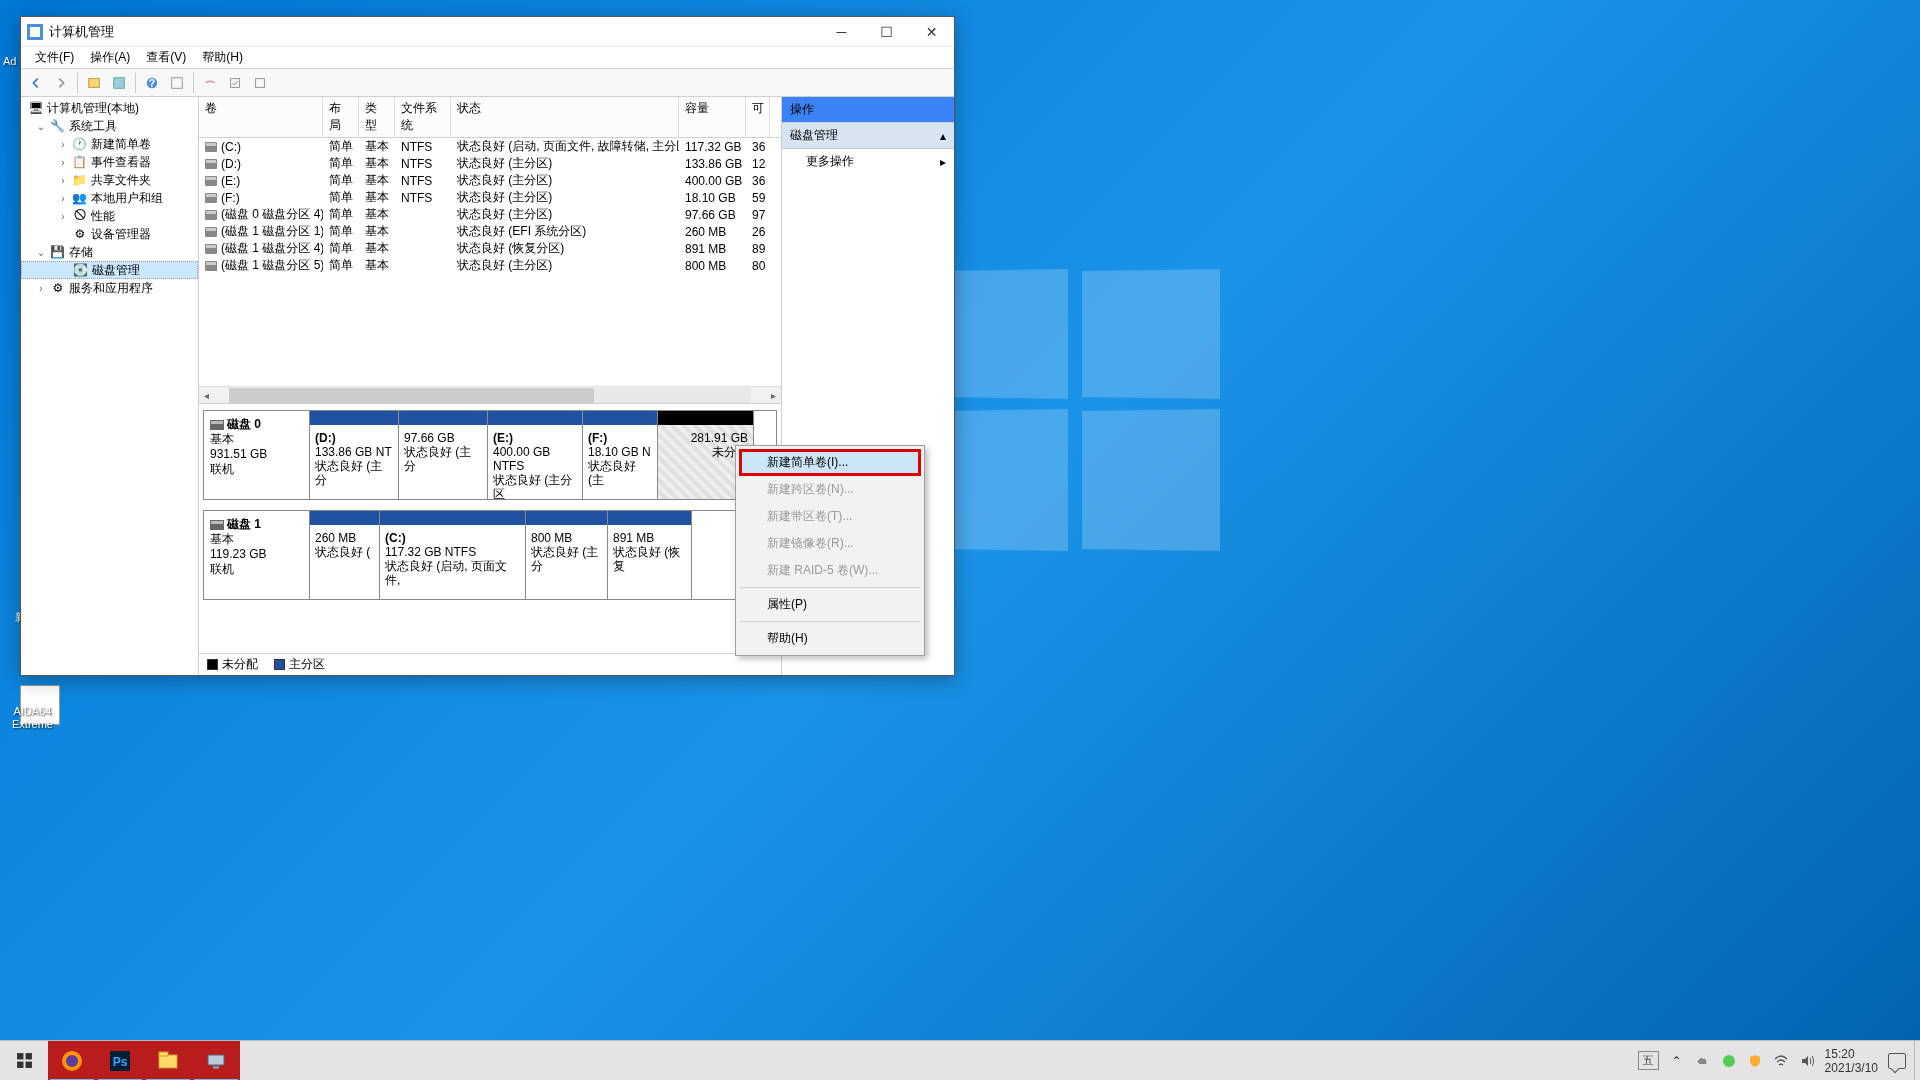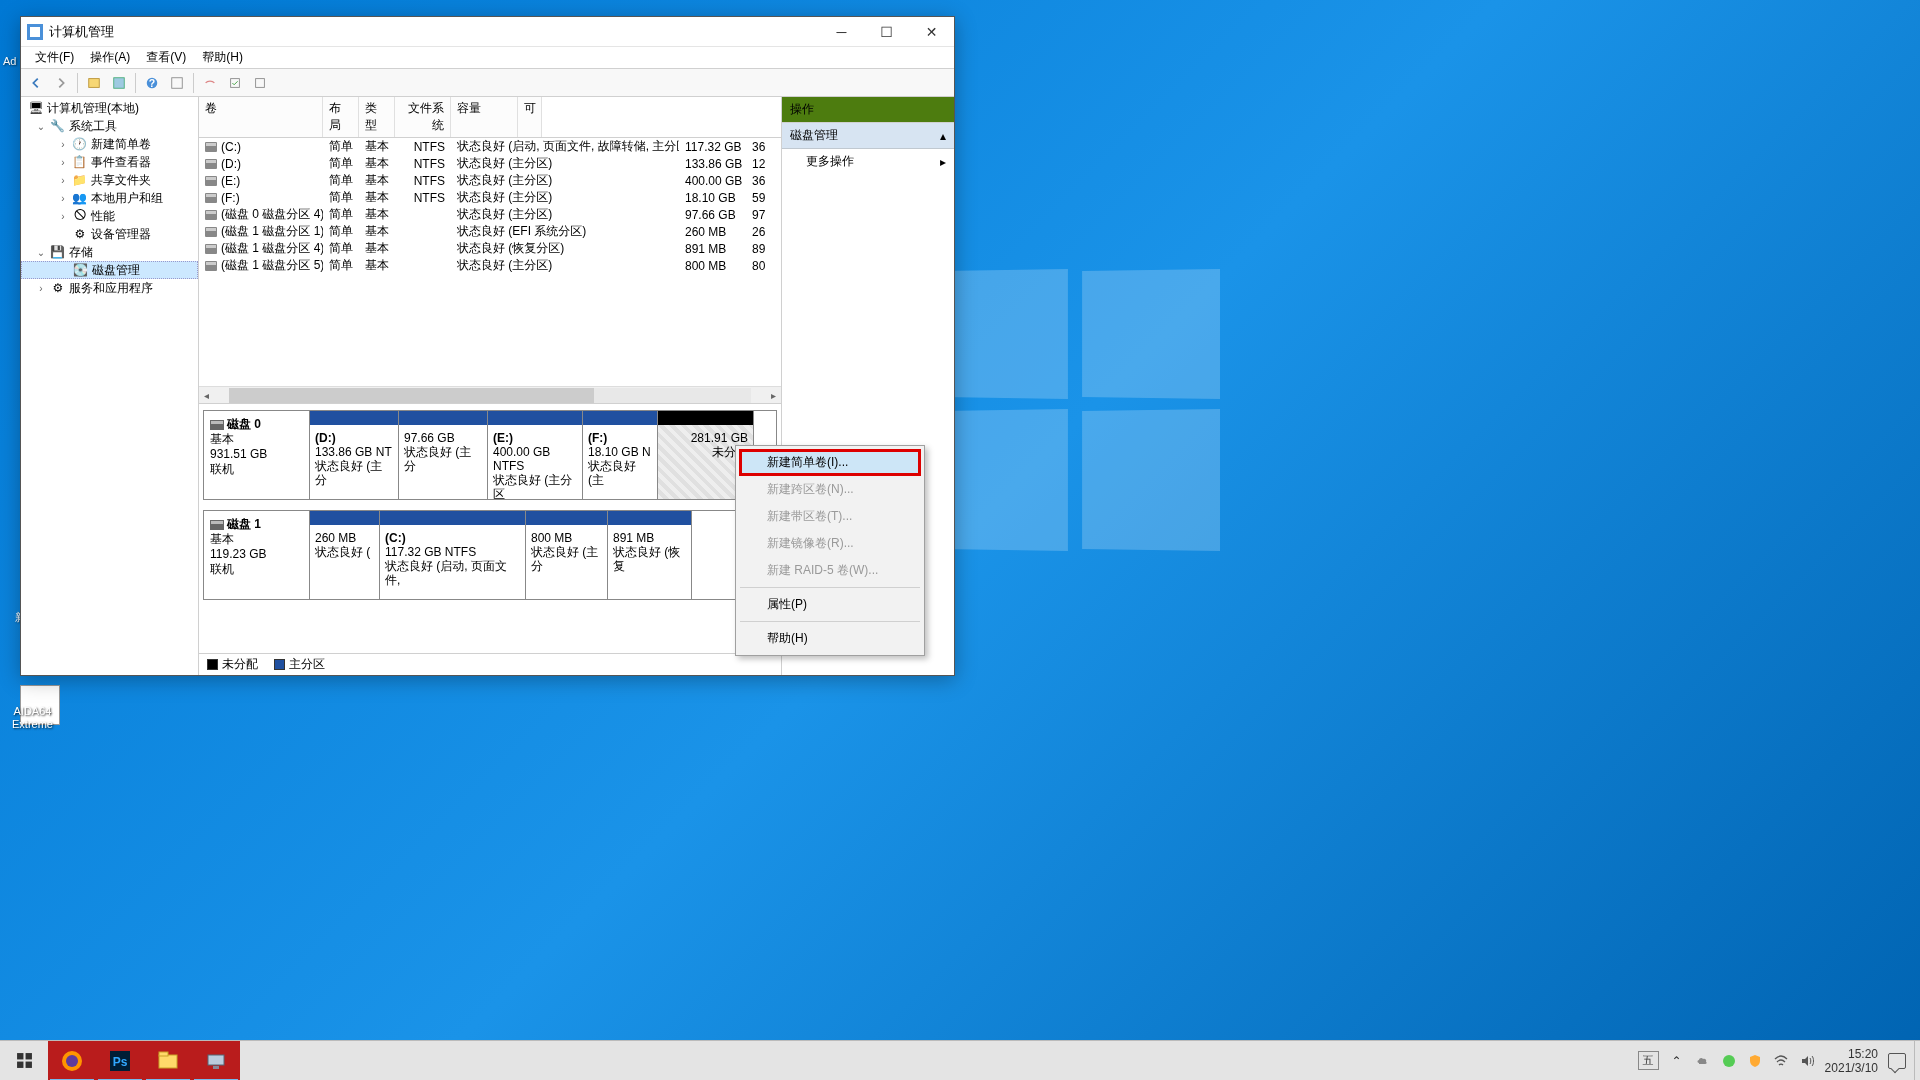--- a/index.html
+++ b/index.html
@@ -55,21 +55,21 @@
 .vol-head > div { padding: 3px 6px; border-right: 1px solid #e0e0e0; font-size: 12px; background: #fcfcfc; }
 .vol-rows { height: 248px; overflow: hidden; background: #fff; }
 .vol-row { display: flex; height: 17px; align-items: center; }
 .vol-row > div { padding: 0 6px; font-size: 12px; white-space: nowrap; overflow: hidden; }
 .vol-row .vico { width: 12px; height: 10px; background: #888; display: inline-block; margin-right: 4px; vertical-align: middle; border-radius: 1px; position: relative; }
 .vol-row .vico::after{content:"";position:absolute;left:1px;top:1px;right:1px;height:3px;background:#ccc;}
 
 .c-vol { width: 124px; }
 .c-layout { width: 36px; }
 .c-type { width: 36px; }
-.c-fs { width: 56px; text-align: right; }
+.c-fs { width: 56px; }
 .c-status { width: 228px; }
 .c-cap { width: 67px; text-align: left; }
 .c-free { width: 24px; }
 
 .hscroll { height: 17px; background: #f0f0f0; display: flex; align-items: center; border-top: 1px solid #ddd; }
 .hscroll .track { flex: 1; height: 15px; background: #e8e8e8; margin: 0 15px; position: relative; }
 .hscroll .thumb { position: absolute; left: 0; width: 70%; height: 100%; background: #ccc; }
 .hscroll .arr { width: 15px; height: 15px; display: flex; align-items: center; justify-content: center; color: #666; font-size: 10px; }
 
 .disks { flex: 1; padding: 6px 4px; overflow: auto; background: #fff; }
@@ -85,42 +85,42 @@
 .part .pname { font-weight: bold; }
 .bar-primary { background: #2050a0; }
 .bar-unalloc { background: #000; }
 .part.hatched { background: repeating-linear-gradient(45deg, #eee, #eee 4px, #e0e0e0 4px, #e0e0e0 8px); }
 
 .legend { border-top: 1px solid #d0d0d0; padding: 4px 8px; font-size: 12px; display: flex; gap: 16px; align-items: center; background: #fff; height: 22px; }
 .legend .sw { width: 11px; height: 11px; display: inline-block; margin-right: 4px; vertical-align: middle; border: 1px solid #333; }
 
 
 .actions { width: 172px; background: #fff; }
-.actions-head { padding: 4px 8px; border-bottom: 1px solid #d0d0d0; font-size: 12px; background: #4d7c0f; }
+.actions-head { padding: 4px 8px; border-bottom: 1px solid #d0d0d0; font-size: 12px; background: #3b82f6; }
 .actions-group { padding: 4px 8px; background: #d7e4f2; border-bottom: 1px solid #c0c8d0; font-size: 12px; display: flex; justify-content: space-between; align-items: center; }
 .actions-item { padding: 4px 8px 4px 24px; font-size: 12px; display: flex; justify-content: space-between; align-items: center; }
 
 
 .ctx { position: absolute; left: 735px; top: 445px; width: 190px; background: #f2f2f2; border: 1px solid #a0a0a0; box-shadow: 3px 3px 6px rgba(0,0,0,.25); padding: 3px; z-index: 50; }
 .ctx-item { padding: 5px 10px 5px 28px; font-size: 12px; position: relative; }
 .ctx-item.disabled { color: #9a9a9a; }
 .ctx-item.hi { background: #cde6f7; border: 3px solid #d00; padding: 2px 7px 2px 25px; }
 .ctx-sep { height: 1px; background: #d0d0d0; margin: 3px 1px; }
 
 
 .taskbar { position: absolute; left: 0; right: 0; bottom: 0; height: 40px; background: #e4e4e4; display: flex; align-items: center; border-top: 1px solid #bbb; }
 .tb-start { width: 48px; height: 40px; display: flex; align-items: center; justify-content: center; }
 .tb-start svg { width: 17px; height: 17px; }
 .tb-item { width: 48px; height: 40px; display: flex; align-items: center; justify-content: center; position: relative; }
 .tb-item.active::after { content: ""; position: absolute; left: 2px; right: 2px; bottom: 0; height: 2px; background: #76b9ed; }
 .tb-item.active { background: #b91c1c; }
 .tb-spacer { flex: 1; }
 .tray { display: flex; align-items: center; height: 40px; gap: 10px; padding: 0 8px; font-size: 12px; color: #333; }
 .tray .ime { border: 1px solid #888; padding: 1px 4px; font-size: 11px; }
-.tray .clock { text-align: right; line-height: 14px; font-size: 11px; }
+.tray .clock { text-align: left; line-height: 14px; font-size: 11px; }
 .tray-ico { width: 16px; height: 16px; display: inline-flex; align-items: center; justify-content: center; }
 .tb-showdesk { width: 6px; height: 40px; border-left: 1px solid #bbb; }
 .tray .notif { width: 18px; height: 16px; border: 1.5px solid #555; border-radius: 2px; position: relative; }
 .tray .notif::after{content:"";position:absolute;left:3px;bottom:-4px;width:5px;height:5px;background:#e4e4e4;border-right:1.5px solid #555;border-bottom:1.5px solid #555;transform:rotate(45deg);}
 
 </style>
 </head>
 <body>
 
 <div class="win-logo">
@@ -262,20 +262,21 @@
         </div>
     </div>
 
     <div class="center">
       <div class="vol-table">
         <div class="vol-head">
           <div class="c-vol">卷</div>
           <div class="c-layout">布局</div>
           <div class="c-type">类型</div>
           <div class="c-fs">文件系统</div>
+          <div class="c-status">状态</div>
           <div class="c-cap">容量</div>
           <div class="c-free">可</div>
         </div>
         <div class="vol-rows" id="vol-rows">
             <div class="vol-row">
               <div class="c-vol"><span class="vico"></span>(C:)</div>
               <div class="c-layout">简单</div>
               <div class="c-type">基本</div>
               <div class="c-fs">NTFS</div>
               <div class="c-status">状态良好 (启动, 页面文件, 故障转储, 主分区)</div>

